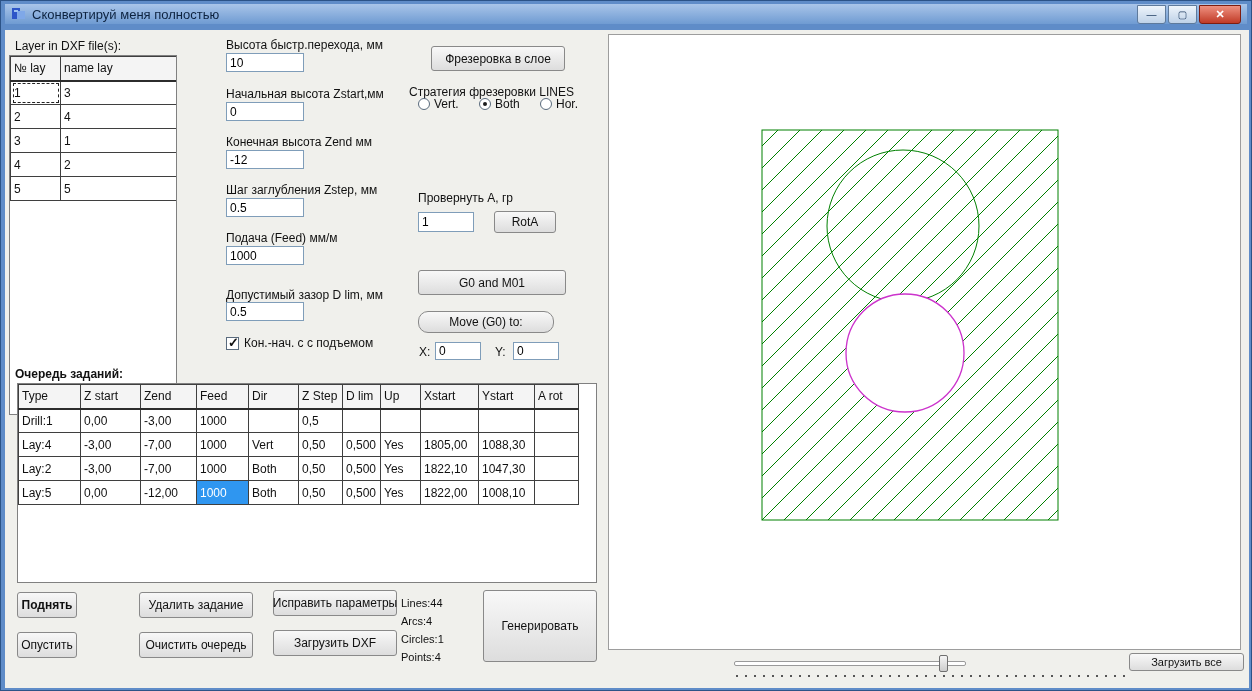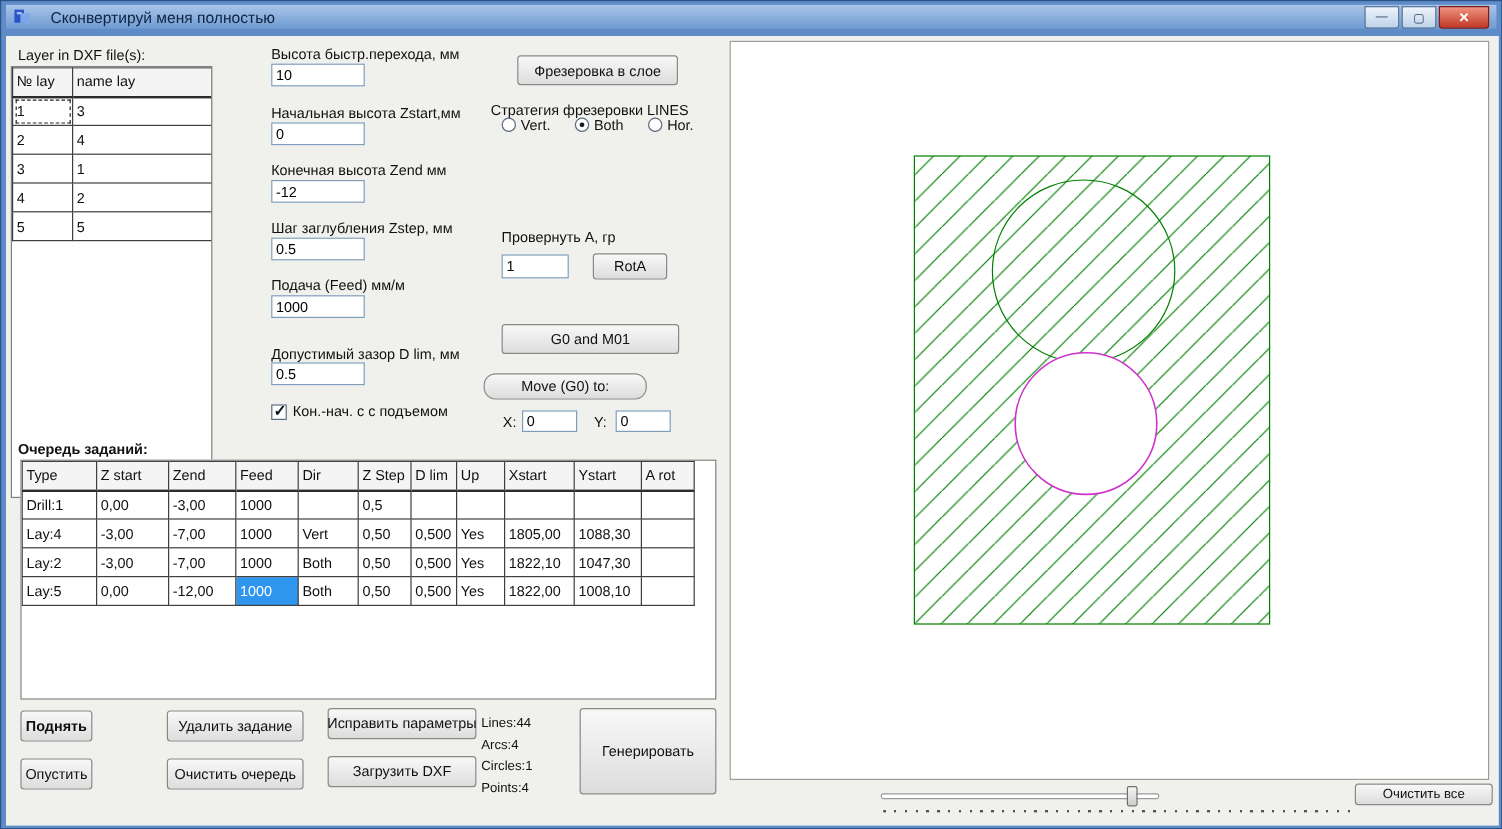--- a/index.html
+++ b/index.html
@@ -4,21 +4,21 @@
 <style>
   * { margin:0; padding:0; box-sizing:border-box; }
   html,body { background:#fff; }
   body { font-family:"Liberation Sans", sans-serif; font-size:12px; color:#111; }
 
   .window { position:relative; width:1252px; height:691px;
             background:#5f8cc8; border:1px solid #2c5387; }
 
   .titlebar { position:absolute; left:4px; top:3px; right:4px; height:20px;
               background:linear-gradient(#a9c5e9,#6f9bd2);
-              display:flex; align-items:center; padding:0 6px; gap:15px; }
+              display:flex; align-items:center; padding:0 6px; gap:5px; }
   .title-text { font-size:13px; color:#0d2340; white-space:nowrap; }
   .win-buttons { margin-left:auto; display:flex; gap:2px; align-items:flex-start; height:100%; padding-top:1px; }
   .tb-btn { width:29px; height:19px; border:1px solid #5e7a9c; border-radius:0 0 3px 3px;
             background:linear-gradient(#eef4fb,#bfd2e8); display:flex; align-items:center; justify-content:center;
             font-size:10px; color:#1d3a5f; cursor:default; }
   .tb-btn.close { width:42px; background:linear-gradient(#ef9180,#c03a26); border-color:#7e1d10; color:#fff; font-weight:bold; font-size:11px; }
 
   .client { position:absolute; left:4px; top:29px; width:1244px; height:658px; background:#f0f0ec; }
 
   .abs { position:absolute;text-align:center; }
@@ -152,21 +152,21 @@
         <span>Hor.</span>
       </span>
     </div>
 
 
     <div class="lbl" style="left:413px;top:161px;">Провернуть A, гр</div>
     <input class="field" style="left: 413px; top: 182px; width: 56px; height: 20px;" value="1">
     <div class="btn" style="left:489px;top:181px;width:62px;height:22px;">RotA</div>
 
     <div class="btn" style="left:413px;top:240px;width:148px;height:25px;">G0 and M01</div>
-    <div class="btn" style="left:398px;top:281px;width:136px;height:22px;border-radius:10px;">Move (G0) to:</div>
+    <div class="btn" style="left:413px;top:281px;width:136px;height:22px;border-radius:10px;">Move (G0) to:</div>
 
     <div class="lbl" style="left:414px;top:315px;">X:</div>
     <input class="field" style="left: 430px; top: 312px; width: 46px; height: 18px;" value="0">
     <div class="lbl" style="left:490px;top:315px;">Y:</div>
     <input class="field" style="left: 508px; top: 312px; width: 46px; height: 18px;" value="0">
 
     <div class="lbl" style="left:10px;top:337px;font-weight:bold;">Очередь заданий:</div>
     <div class="grid-box" style="left:12px;top:353px;width:580px;height:200px;">
       <table class="grid" style="width:560px;">
         <colgroup>
@@ -278,16 +278,16 @@
         <rect x="153" y="95" width="296" height="390" fill="url(#hatch)" stroke-width="1" stroke="#008000"></rect>
         <circle cx="294" cy="191" r="76" fill="none" stroke-width="1" stroke="#008000"></circle>
         <circle cx="296" cy="318" r="59" fill="#ffffff" stroke-width="1.3" stroke="#cc33cc"></circle>
       </svg>
     </div>
 
     <div class="slider-track">
       <div class="slider-thumb"></div>
     </div>
     <div class="ticks"></div>
-    <div class="btn" style="left:1124px;top:623px;width:115px;height:18px;font-size:11px;">Очистить все</div>
+    <div class="btn" style="left:1124px;top:623px;width:115px;height:18px;font-size:11px;">Загрузить все</div>
 
   </div>
 </div>
 
 </body></html>

